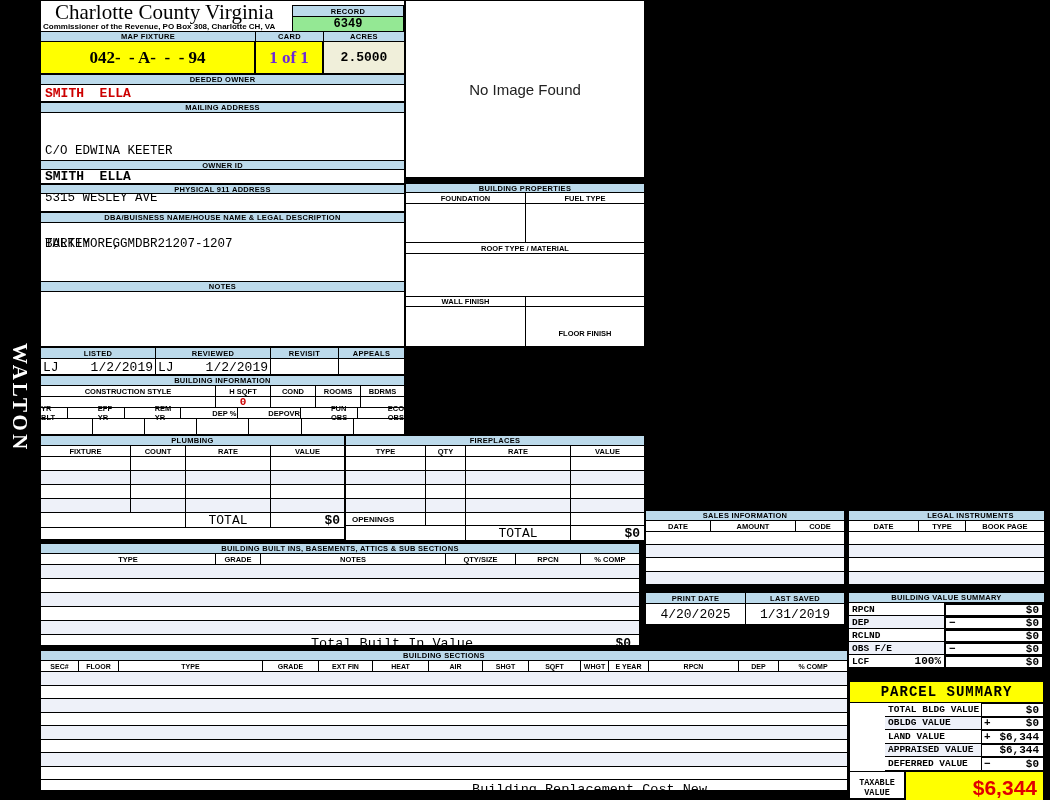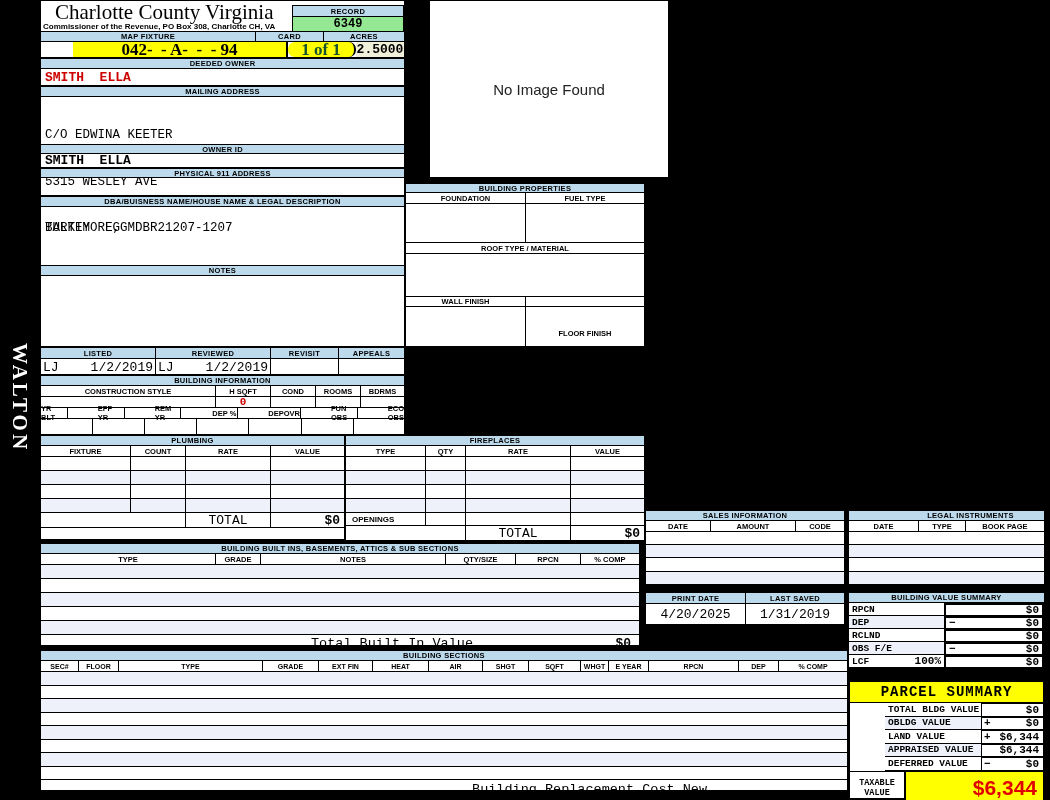--- a/index.html
+++ b/index.html
@@ -23,21 +23,21 @@
   .title-row{position:relative;height:30px;border-bottom:0;}
   .county-title{font:21px "Liberation Serif",serif;padding:1px 0 0 14px;line-height:20px;}
   .county-sub{font:bold 8px "Liberation Sans",sans-serif;padding-left:2px;}
   .record-box{position:absolute;right:0;top:4px;width:110px;border:1px solid #000;}
   .record-box .band{height:11px;border-top:none;}
   .record-val{height:14px;background:#94E894;font:bold 12px "Liberation Mono",monospace;
               display:flex;align-items:center;justify-content:center;}
   .yellow{background:#FFFF00;}
   .cream{background:#F0EFDA;}
   .map-val{font:bold 17px "Liberation Serif",serif;white-space:pre;}
-  .card-val{font:bold 17px "Liberation Serif",serif;color:#14532d;border-radius:7px;}
+  .card-val{font:bold 17px "Liberation Serif",serif;color:#6d28d9;}
   .acres-val{font:bold 13px "Liberation Mono",monospace;}
   .red{color:#CC0000;}
   .owner-line{font:bold 13px "Liberation Mono",monospace;padding-left:4px;display:flex;align-items:center;white-space:pre;}
   .addr{font:12.5px "Liberation Mono",monospace;line-height:15.5px;padding-left:4px;white-space:pre;}
   .total-lbl{font:13px "Liberation Mono",monospace;}
   .total-val{font:bold 13px "Liberation Mono",monospace;}
   .vs-row{display:flex;height:13px;box-sizing:border-box;}
   .vs-lbl{width:95px;font:bold 9.5px "Liberation Mono",monospace;display:flex;align-items:center;
           padding:0 3px;box-sizing:border-box;border-bottom:1px solid #000;justify-content:space-between;}
   .vs-val{flex:1;border:2px solid #000;border-bottom-width:1px;display:flex;align-items:center;
@@ -49,21 +49,21 @@
           padding-left:3px;box-sizing:border-box;border-bottom:1px solid #000;border-right:1px solid #000;}
   .ps-op{width:14px;font:bold 11px "Liberation Mono",monospace;display:flex;align-items:center;
          box-sizing:border-box;border-bottom:1px solid #000;padding-left:2px;border-top:1px solid #000;}
   .ps-val{flex:1;display:flex;align-items:center;justify-content:flex-end;padding-right:4px;
           font:bold 11px "Liberation Mono",monospace;box-sizing:border-box;border-bottom:1px solid #000;border-top:1px solid #000;}
   .tax-row{display:flex;height:33px;border-top:1px solid #000;}
   .tax-lbl{width:56px;border-right:2px solid #000;display:flex;align-items:center;justify-content:center;
            text-align:center;font:bold 8.5px "Liberation Mono",monospace;line-height:10px;box-sizing:border-box;}
   .tax-val{flex:1;background:#FFFF00;display:flex;align-items:center;justify-content:flex-end;
            padding-right:6px;font:bold 21px "Liberation Sans",sans-serif;color:#E00000;font-style:normal;}
-  .noimg{display:flex;align-items:center;justify-content:center;font:15px "Liberation Sans",sans-serif;color:#222;margin-left:24px;}
+  .noimg{display:flex;align-items:center;justify-content:center;font:15px "Liberation Sans",sans-serif;color:#222;}
 </style>
 </head>
 <body>
 
 <div id="screen">
 
   <div class="watermark">WALTON</div>
 
   <div class="panel" style="left:40px;top:0;width:365px;height:347px;display:flex;flex-direction:column;">
     <div class="title-row">
@@ -72,21 +72,21 @@
       <div class="record-box">
         <div class="band">RECORD</div>
         <div class="record-val">6349</div>
       </div>
     </div>
     <div class="row" style="height:11px;">
       <div class="band" style="width:215px;border-right:1px solid #000;">MAP FIXTURE</div>
       <div class="band" style="width:68px;border-right:1px solid #000;">CARD</div>
       <div class="band" style="flex:1;">ACRES</div>
     </div>
-    <div class="row bb" style="height:16px;padding-left:32px;">
+    <div class="row bb" style="height:32px;">
       <div class="cell yellow map-val" style="width:215px;border-right:2px solid #000;">042-  - A-  -  - 94</div>
       <div class="cell yellow card-val" style="width:68px;border-right:2px solid #000;">1 of 1</div>
       <div class="cell cream acres-val" style="flex:1;">2.5000</div>
     </div>
     <div class="band" style="height:11px;">DEEDED OWNER</div>
     <div class="owner-line red bb" style="height:16px;">SMITH  ELLA</div>
     <div class="band" style="height:11px;">MAILING ADDRESS</div>
     <div class="addr" style="height:47px;">
       <div>C/O EDWINA KEETER</div>
       <div>5315 WESLEY AVE</div>

